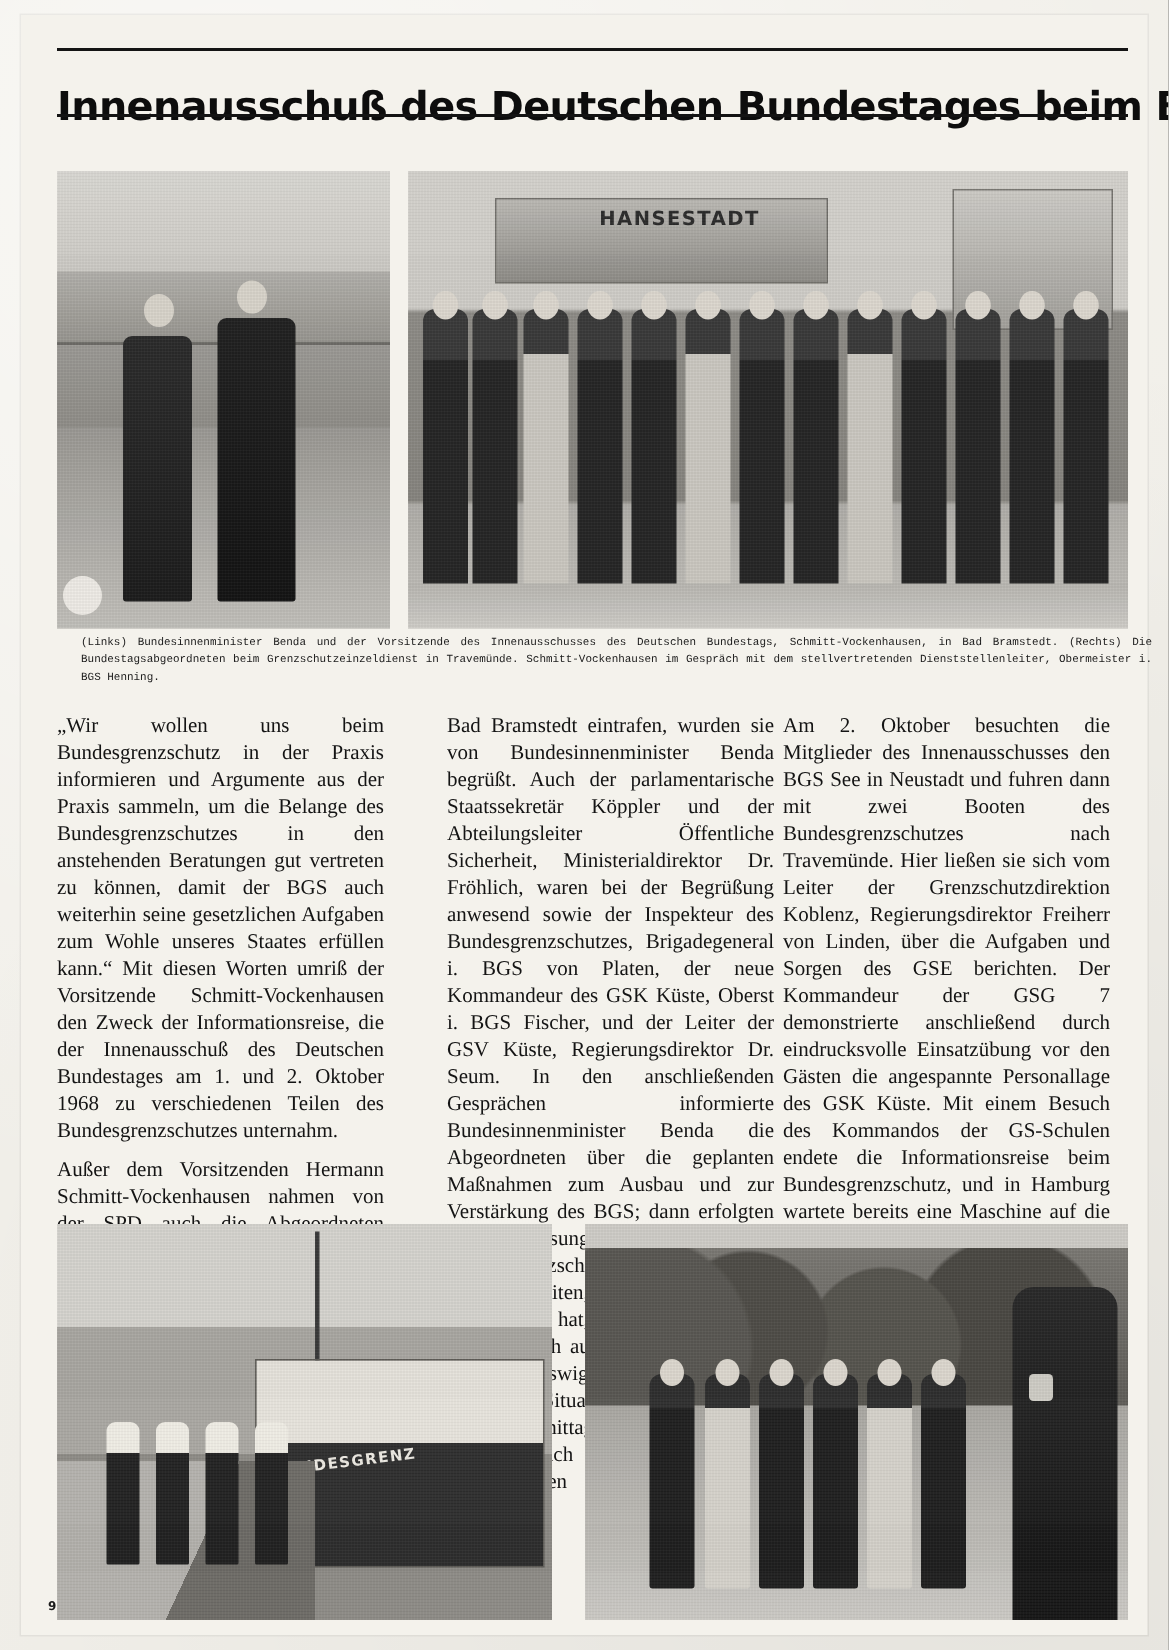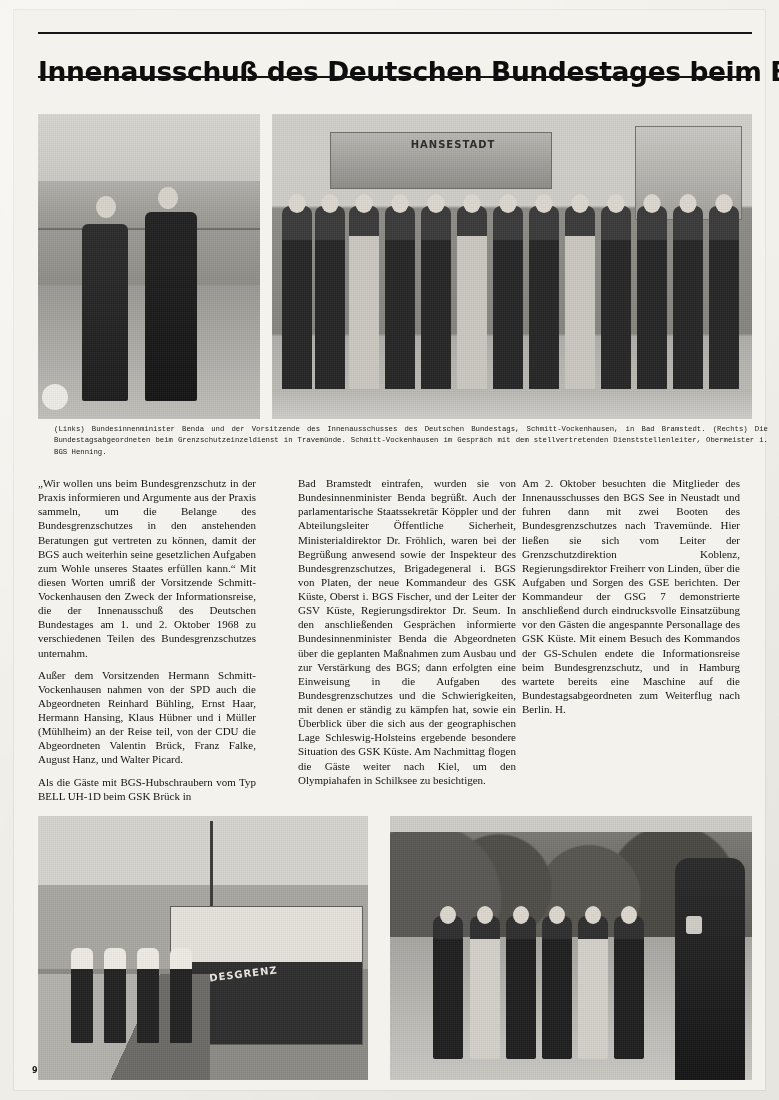--- a/index.html
+++ b/index.html
@@ -103,21 +103,21 @@
     left: 258px; top: 104px; width: 480px; height: 305px;
     background: linear-gradient(to bottom,#d2d0cb 0%,#cfcdc8 30%,#8e8c87 31%,#87857f 72%,#b0aea9 73%,#c4c2bd 100%);
   }
   #photo-group-lubeck .banner {
     position:absolute; left:12%; top:6%; width:46%; height:18%;
     background: linear-gradient(to bottom,#b9b7b2,#8f8d88);
     border:1px solid #6e6c67;
   }
   #photo-group-lubeck .banner span {
     display:block; text-align:center; font-family:"DejaVu Sans",sans-serif;
-    font-weight:bold; color:#2a2a2a; font-size:10px; line-height:1.5; padding-top:4px;
+    font-weight:bold; color:#2a2a2a; font-size:13px; line-height:1.5; padding-top:4px;
     letter-spacing:1px;
     margin-left:24px;
   }
   #photo-group-lubeck .ship {
     position:absolute; right:2%; top:4%; width:22%; height:30%;
     background: linear-gradient(to bottom,#cbc9c4,#a3a19c);
     border:1px solid #75736e;
   }
   #photo-group-lubeck .row {
     position:absolute; left:0; bottom:8%; width:100%; height:62%;
@@ -145,21 +145,21 @@
     color: #1a1a1a;
     text-align: justify;
   }
   #caption-top { left: 40px; top: 414px; width: 714px; font-family: Liberation Mono, monospace; }
 
   
   .col {
     position: absolute;
     top: 466px;
     width: 218px;
-    font-size: 11px;
+    font-size: 14px;
     line-height: 1.285;
     text-align: justify;
     color: #141414;
     hyphens: auto;
   }
   #col-1 { left: 24px; }
   #col-2 { left: 284px; }
   #col-3 { left: 508px; }
   .col p { margin: 0 0 8px 0; }
 

